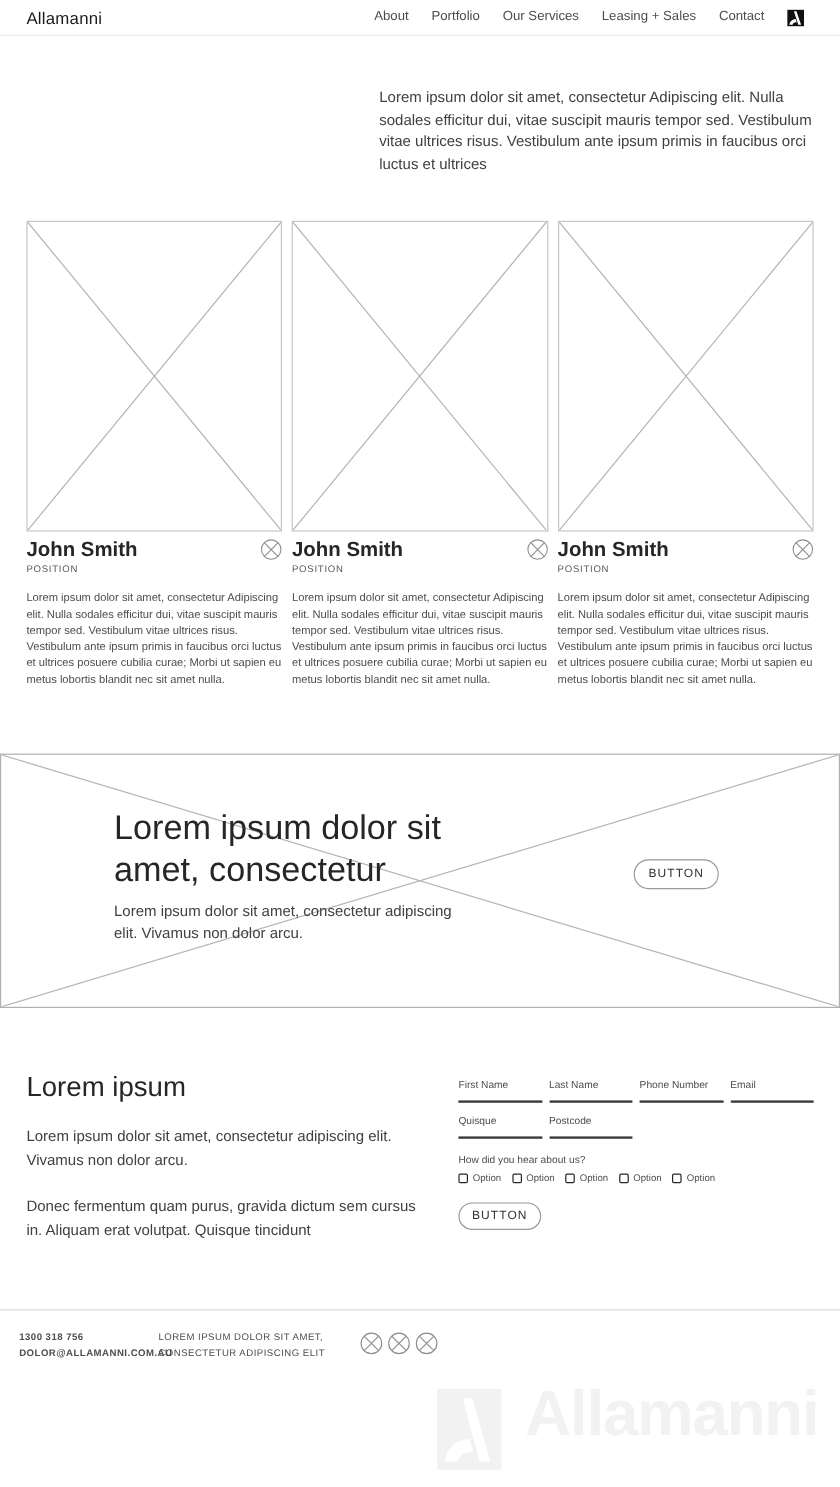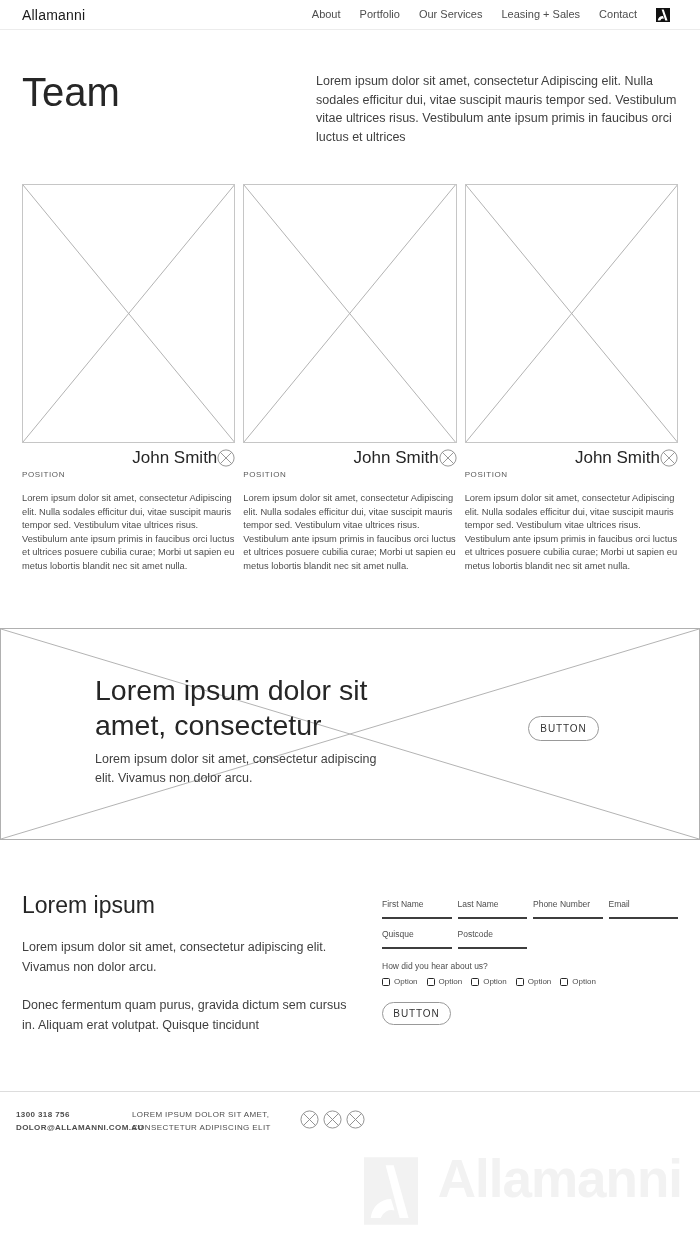--- a/index.html
+++ b/index.html
@@ -16,21 +16,21 @@
 
   
   .team { margin:40px 22px 0; }
   .team-head { display:flex; align-items:flex-start; }
   .team-title { font-size:40px; font-weight:300; color:#262626; line-height:44px; }
   .team-intro { margin-left:auto; width:362px; font-size:12.5px; line-height:18.5px;
     color:#404040; padding-top:2px; }
   .cards { margin-top:38px; display:grid; grid-template-columns:repeat(3,1fr); column-gap:8px; }
   .ph { height:259px; border:1px solid #c6c6c6; position:relative; background:#fff; }
   .xfill { position:absolute; inset:0; width:100%; height:100%; }
-  .name-row { margin-top:5px; display:flex; align-items:center; justify-content:flex-end; }
+  .name-row { margin-top:5px; display:flex; align-items:center; justify-content:space-between;font-weight:bold; }
   .member-name { font-size:17px; color:#262626; }
   .circle-x { width:18px; height:18px; display:block; cursor:pointer; flex:0 0 auto; }
   .position { font-size:8px; letter-spacing:.6px; color:#595959; margin-top:2px; }
   .bio { margin-top:13px; font-size:9.3px; line-height:13.5px; color:#4d4d4d; }
 
   
   .banner { margin-top:55px; height:212px; border:1px solid #b0b0b0; position:relative; background:#fff; }
   .banner-heading { position:absolute; left:94px; top:44px; width:300px;
     font-size:28.5px; line-height:35px; font-weight:300; color:#262626; }
   .banner-text { position:absolute; left:94px; top:121px; width:300px;
@@ -85,21 +85,20 @@
     <svg class="mark" viewBox="0 0 20 20">
       <rect width="20" height="20" fill="#111"></rect>
       <path fill="#fff" d="M8 2 L11 2 L16.5 18 L13.2 18 Z"></path>
       <path fill="#fff" d="M2.5 18 A7.5 7.5 0 0 1 10 11.3 L11.3 15.2 A4.2 4.2 0 0 0 6.2 18 Z"></path>
     </svg>
   </div>
 </div>
 
 <div class="team">
   <div class="team-head">
-    <div class="team-title">Team</div>
     <div class="team-intro">Lorem ipsum dolor sit amet, consectetur Adipiscing elit. Nulla sodales efficitur dui, vitae suscipit mauris tempor sed. Vestibulum vitae ultrices risus. Vestibulum ante ipsum primis in faucibus orci luctus et ultrices</div>
   </div>
 
   <div class="cards">
 
     <div class="card">
       <div class="ph">
         <svg class="xfill" viewBox="0 0 100 100" preserveAspectRatio="none">
           <line x1="0" y1="0" x2="100" y2="100" stroke="#b3b3b3" stroke-width="1" vector-effect="non-scaling-stroke"></line>
           <line x1="100" y1="0" x2="0" y2="100" stroke="#b3b3b3" stroke-width="1" vector-effect="non-scaling-stroke"></line>

